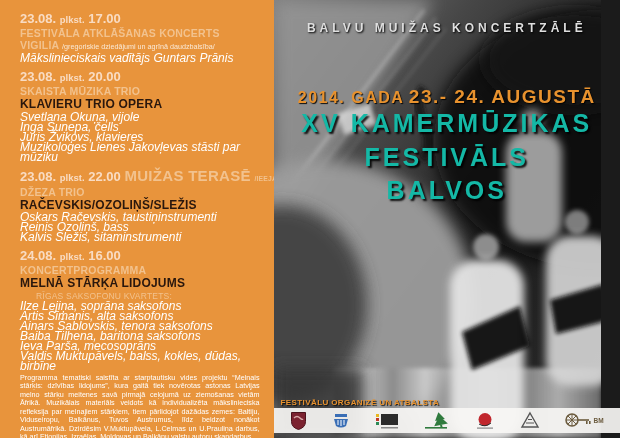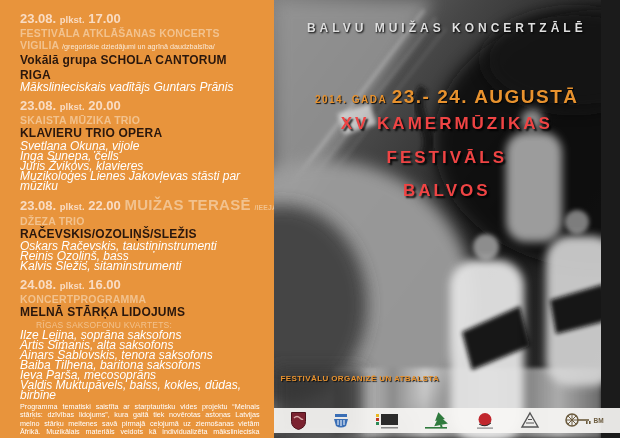--- a/index.html
+++ b/index.html
@@ -31,29 +31,29 @@
   }
   
   .right { position:relative; width:327px; height:438px; background:#1b1b1b; overflow:hidden;padding-left:44px; }
   .photo { position:absolute; inset:0; display:block; }
   .overlay { position:absolute; left:0; right:0; z-index:3; text-align:center; }
   .venue-title {
     top:21px; color:#DFDFDF; font-weight:bold; font-size:12px;
     letter-spacing:4px; text-shadow:1px 1px 2px #000; white-space:nowrap;
   }
   .date-line { top:86px; white-space:nowrap; text-shadow:1px 1px 1px rgba(0,0,0,0.9); }
-  .date-prefix { color:#E8922E; font-weight:bold; font-size:10px; letter-spacing:1.5px; }
+  .date-prefix { color:#E8922E; font-weight:bold; font-size:16px; letter-spacing:1.5px; }
   .date-range { color:#E8922E; font-weight:bold; font-size:19px; letter-spacing:1.5px; }
   .big-title { top:107px; }
   .big-title div {
-    color:#ef4444; font-weight:bold; font-size:17px; line-height:33.5px;
+    color:#14b8a6; font-weight:bold; font-size:25px; line-height:33.5px;
     letter-spacing:3px; text-shadow:2px 2px 2px rgba(0,0,0,0.9); white-space:nowrap;text-align:center;
   }
   .organizers-label {
-    position:absolute; z-index:4; left:7px; top:374px;
+    position:absolute; z-index:4; left:7px; top:398px;
     color:#E8922E; font-weight:bold; font-size:8px; letter-spacing:0.4px;
     text-shadow:1px 1px 1px rgba(0,0,0,0.85); white-space:nowrap; text-align:left;
   }
   .logo-strip {
     position:absolute; z-index:3; left:0; right:0; bottom:5px; height:25px;
     background:rgba(247,246,244,0.92);
     display:flex; align-items:center; justify-content:space-around; padding:0 4px;
   }
   .logo { display:flex; align-items:center; height:20px; }
   .bm-text { color:#6B5B3E; font-weight:bold; font-size:6.5px; margin-left:1px; }
@@ -69,21 +69,20 @@
       <div class="date-row">
         <span>23.08.</span>
         <span class="plkst">plkst.</span>
         <span>17.00</span>
       </div>
       <div class="sec-title">FESTIVĀLA ATKLĀŠANAS KONCERTS</div>
       <div class="sec-title">
         <span>VIGILIA</span>
         <span class="note">/gregoriskie dziedājumi un agrīnā daudzbalsība/</span>
       </div>
-      <div class="heading">Vokālā grupa SCHOLA CANTORUM RIGA</div>
       <div class="line">Mākslinieciskais vadītājs Guntars Prānis</div>
     </div>
 
     <div class="sec">
       <div class="date-row">
         <span>23.08.</span>
         <span class="plkst">plkst.</span>
         <span>20.00</span>
       </div>
       <div class="sec-title">SKAISTA MŪZIKA TRIO</div>

